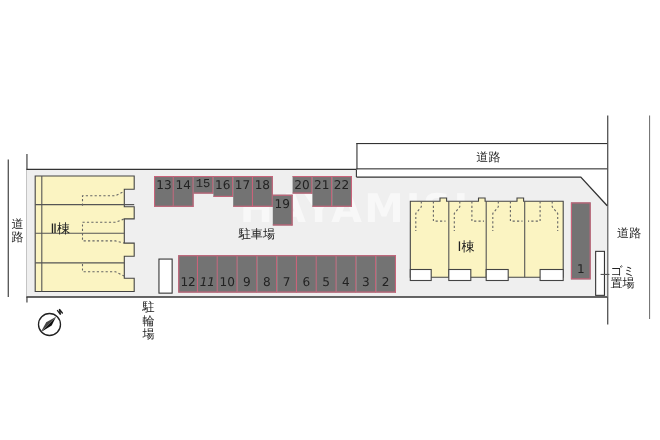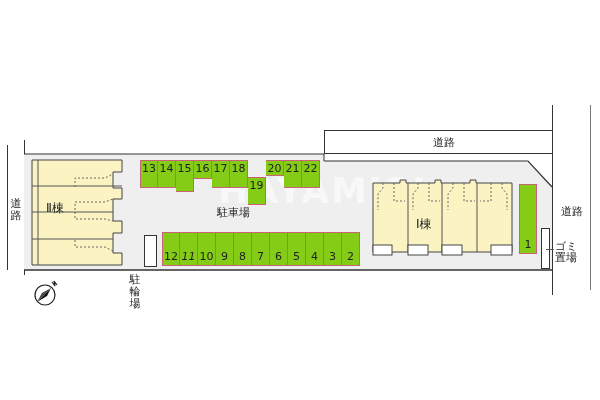--- a/index.html
+++ b/index.html
@@ -4,21 +4,21 @@
 <style>
   html, body { margin: 0; padding: 0; background: #ffffff; }
   body { width: 600px; height: 400px; position: relative; overflow: hidden;
          font-family: "DejaVu Sans", "Liberation Sans", sans-serif; color: #222; }
   .abs { position: absolute; }
   .vline { position: absolute; width: 0; border-left: 1px solid #333; }
   .hline { position: absolute; height: 0; border-top: 1px solid #333; }
   .label { position: absolute; font-size: 11px; line-height: 12px; color: #222; white-space: nowrap; }
   .vlabel { position: absolute; font-size: 11px; line-height: 12px; width: 12px; text-align: center; color:#222; word-break: break-all; white-space: normal; }
   .spot-row { position: absolute; display: flex; }
-  .spot { box-sizing: border-box; border: 1px solid #c9637a; border-left-width: 0; background: #84cc16;
+  .spot { box-sizing: border-box; border: 1px solid #c9637a; border-left-width: 0; background: #737373;
           font-size: 11px; color: #222; text-align: center; position: relative; }
   .spot:first-child { border-left-width: 1px; }
   .spot.top span { position: absolute; top: 1px; left: 0; right: 0; }
   .spot.bottom span { position: absolute; bottom: 2px; left: 0; right: 0; }
   .plainbox { position: absolute; background: #fff; border: 1px solid #333; box-sizing: border-box; }
   .watermark { position: absolute; font-size: 36px; font-weight: bold; color: rgba(255,255,255,0.55); letter-spacing: 2px; }
 </style>
 </head>
 <body>
 
@@ -58,21 +58,21 @@
 </svg>
 <div class="label" style="left:46px; top:202px; font-size:12px;">Ⅱ棟</div>
 
 <div class="spot-row" style="left:140px; top:160px; height:28px;">
   <div class="spot top" style="width:18px;height:28px;">
       <span>13</span>
     </div>
   <div class="spot top" style="width:18px;height:28px;">
       <span>14</span>
     </div>
-  <div class="spot top" style="width:18px;height:32px;">
+  <div class="spot top" style="width:18px;height:16px;font-family:Liberation Mono, monospace;">
       <span>15</span>
     </div>
   <div class="spot top" style="width:18px;height:19px;">
       <span>16</span>
     </div>
   <div class="spot top" style="width:18px;height:28px;">
       <span>17</span>
     </div>
   <div class="spot top" style="width:18px;height:28px;">
       <span>18</span>

